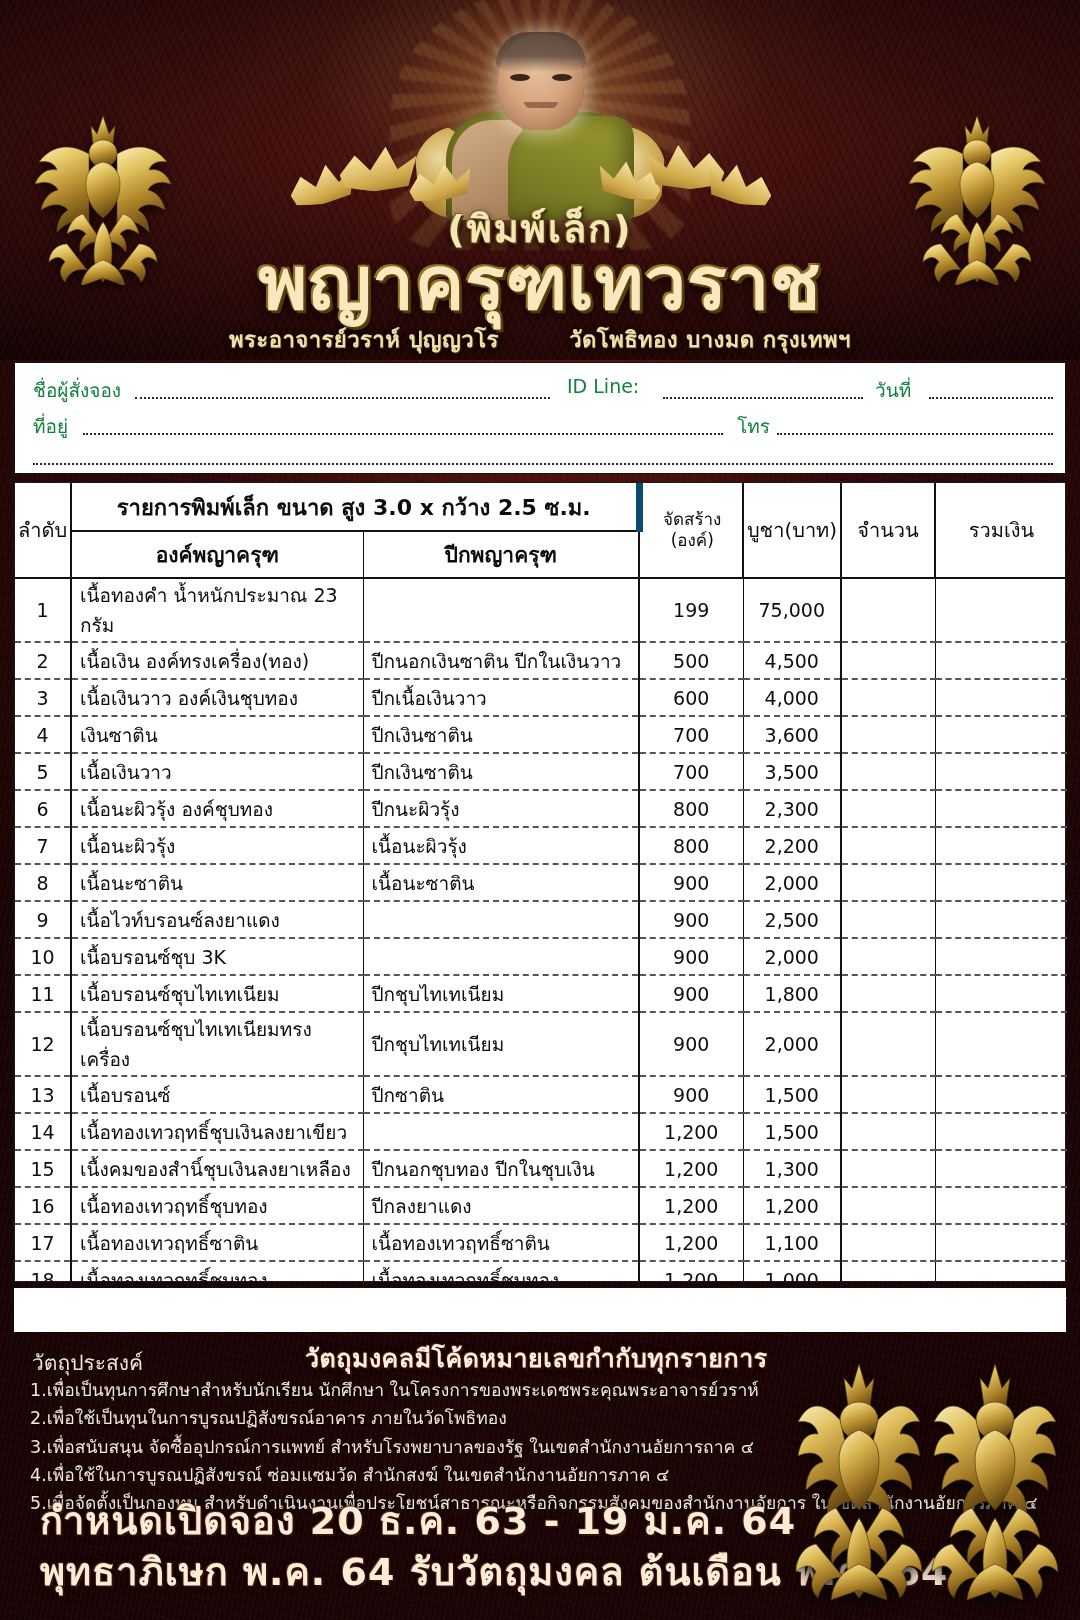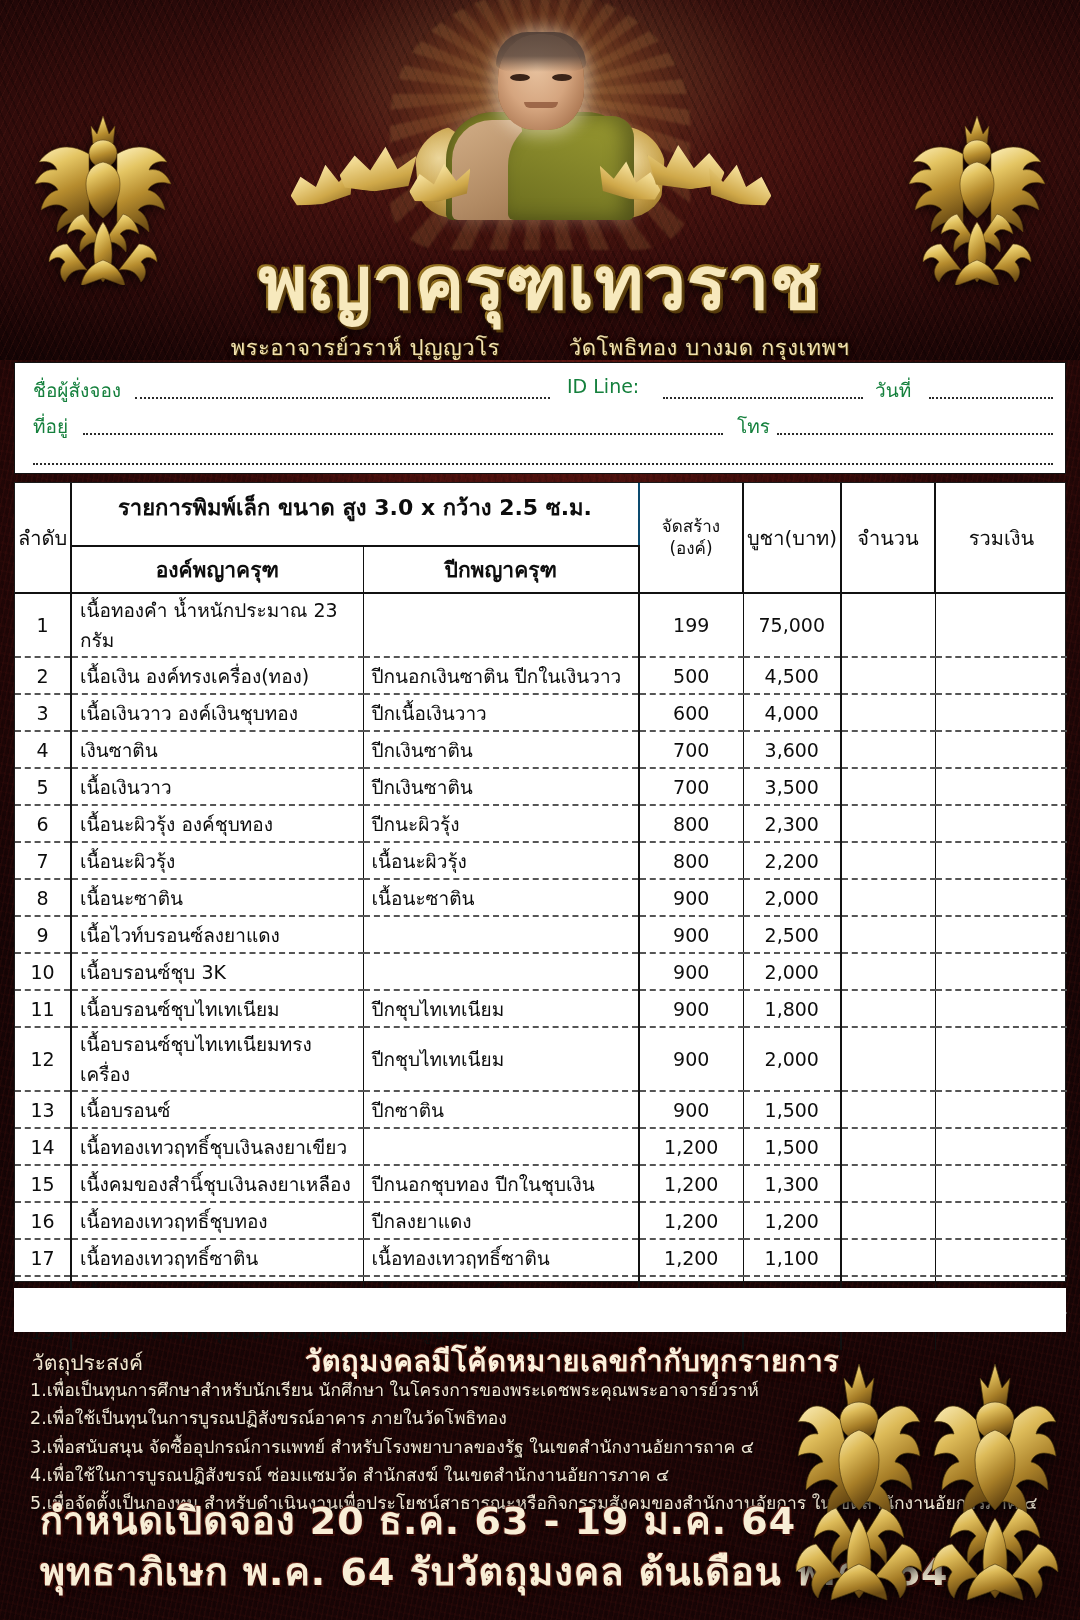--- a/index.html
+++ b/index.html
@@ -111,21 +111,21 @@
     text-shadow: 0 0 2px #6d4f14, 2px 2px 0 #4a3209, -1px -1px 0 #8a6a1e, 0 3px 8px rgba(0,0,0,.85);
   }
   .title-main {
     top:246px; font-size:74px; font-weight:bold; letter-spacing:1px; line-height:1;
     color:#f7e9bd;
     text-shadow:
       0 0 3px #7a5a17, 3px 3px 0 #53390c, -2px -2px 0 #9c7a26,
       2px -2px 0 #6b4d12, 0 6px 14px rgba(0,0,0,.9);
   }
   .title-sub {
-    top:330px; font-size:22px; font-weight:normal; letter-spacing:.5px;
+    top:322px; font-size:22px; font-weight:bold; letter-spacing:.5px;
     color:#efe0ae;
     text-shadow: 1px 1px 0 #4a3209, 0 0 6px rgba(0,0,0,.9), 0 2px 6px rgba(0,0,0,.8);
   }
 
   
   .garuda { position:absolute; filter: drop-shadow(0 3px 6px rgba(0,0,0,.75)); }
   .garuda.left  { left:22px;  top:110px; width:162px; height:175px; }
   .garuda.right { right:22px; top:110px; width:162px; height:175px; }
 
   
@@ -152,22 +152,22 @@
   .c-wing { width:276px; }
   .c-made { width:104px; }
   .c-price{ width:98px; }
   .c-qty  { width:94px; }
   .c-sum  { width:132px; }
   .th-cell {
     font-size:20px; font-weight:normal; text-align:center; padding:6px 2px;
     border-right:2px solid #111;
   }
   .th-span {
-    font-size:22px; text-align:center; padding:7px 4px 20px;
-    border-right:2px solid #0c4a6e; border-bottom:2px solid #111;
+    font-size:22px; text-align:center; padding:7px 4px 5px;
+    border-right:7px solid #0c4a6e; border-bottom:2px solid #111;
   }
   .th-sub {
     font-size:21px; text-align:center; padding:6px 5px;
     border-right:2px solid #111;
   }
   .th-sub.thin { border-right:1px solid #111; }
   .th-last { border-right:none; }
   .hdr-two-line { font-size:17px; line-height:1.25; }
 
   tbody tr td {
@@ -187,21 +187,21 @@
     position:absolute; left:14px; top:1288px; width:1052px; height:44px; background:#fff;
   }
 
   
   .footer { position:absolute; left:0; top:1332px; width:1080px; height:288px; overflow:hidden;padding-left:16px; }
   .obj-title {
     position:absolute; left:32px; top:14px; font-size:21px; color:#f2e6cf;
     text-shadow: 1px 1px 2px rgba(0,0,0,.9);
   }
   .promo {
-    position:absolute; left:305px; top:6px; font-size:29px; font-weight:bold; letter-spacing:.5px;
+    position:absolute; left:305px; top:6px; font-size:25px; font-weight:bold; letter-spacing:.5px;
     color:#fbf2dd;
     text-shadow: 2px 2px 0 #3b0c08, -1px -1px 0 #5c1a10, 0 0 10px rgba(0,0,0,.9);
   }
   .obj-list { position:absolute; left:30px; top:44px; width:900px; }
   .obj-list li {
     list-style:none; font-size:17.5px; color:#f3e9d6; line-height:1.62;
     text-shadow: 1px 1px 2px rgba(0,0,0,.95);
     white-space:nowrap;
   }
   .dates { position:absolute; left:40px; top:164px; }
@@ -278,20 +278,21 @@
         <path d="M80 52 c-10 2 -17 10 -17 22 c0 14 6 26 17 34 c11 -8 17 -20 17 -34 c0 -12 -7 -20 -17 -22z"></path>
         <path d="M60 104 c-8 2 -14 10 -16 20 c8 -6 14 -6 19 0 c-5 4 -7 10 -6 18 c8 -10 16 -12 23 -8z"></path>
         <path d="M100 104 c8 2 14 10 16 20 c-8 -6 -14 -6 -19 0 c5 4 7 10 6 18 c-8 -10 -16 -12 -23 -8z"></path>
         <path d="M80 112 c-6 8 -9 20 -9 32 c0 12 4 22 9 28 c5 -6 9 -16 9 -28 c0 -12 -3 -24 -9 -32z"></path>
         <path d="M44 134 c-10 0 -18 8 -18 18 c6 -6 12 -6 16 0 c-6 6 -6 14 0 20 c4 -10 12 -14 22 -12z"></path>
         <path d="M116 134 c10 0 18 8 18 18 c-6 -6 -12 -6 -16 0 c6 6 6 14 0 20 c-4 -10 -12 -14 -22 -12z"></path>
         <path d="M80 150 c-12 4 -20 14 -22 26 l22 -8 l22 8 c-2 -12 -10 -22 -22 -26z"></path>
       </g>
     </svg>
 
+    <div class="title-small">(พิมพ์เล็ก)</div>
     <div class="title-main">พญาครุฑเทวราช</div>
     <div class="title-sub">
       <span>พระอาจารย์วราห์ ปุญญวโร</span>
       <span style="display:inline-block;width:54px"></span>
       <span>วัดโพธิทอง บางมด กรุงเทพฯ</span>
     </div>
   </div>
 
   <div class="form-box">
 

